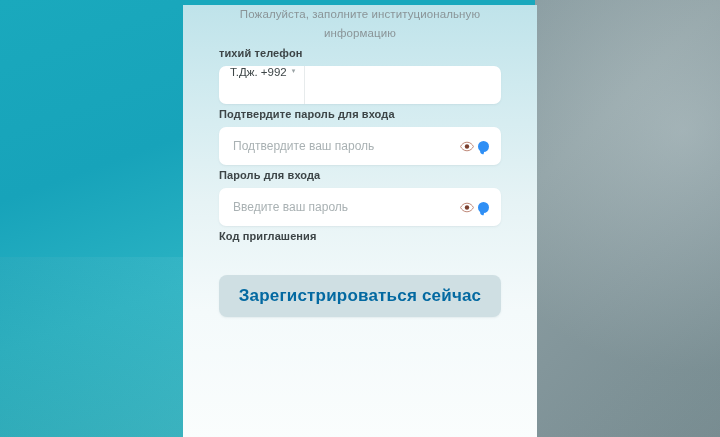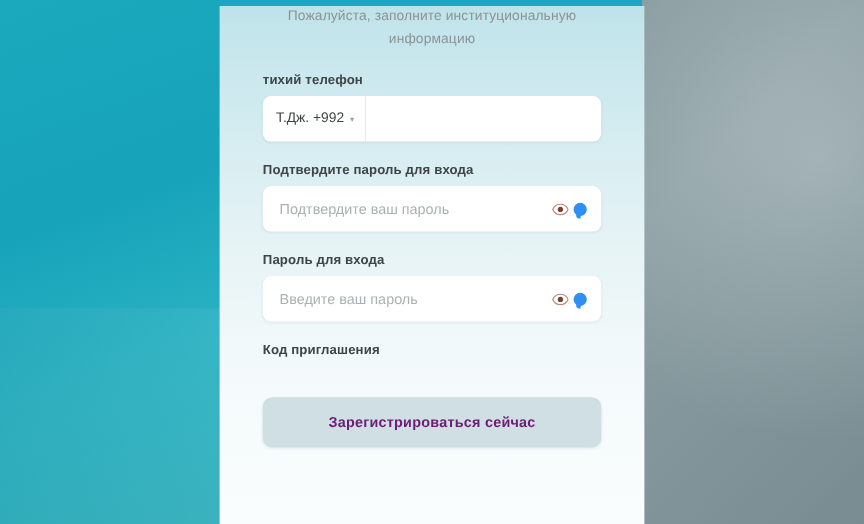--- a/index.html
+++ b/index.html
@@ -61,41 +61,40 @@
     margin: 0;
     padding-top: 0px;
     text-align: center;
     font-size: 11.5px;
     line-height: 19px;
     color: #8a9497;
     letter-spacing: 0.1px;
   }
   .subtitle .line2 { display: block; }
 
-  .field-group { margin-top: 18px; }
+  .field-group { margin-top: 4px; }
   .field-label {
     font-size: 11px;
     font-weight: bold;
     color: #3d4547;
     margin-bottom: 7px;
     letter-spacing: 0.1px;
   }
   .input-box {
     position: relative;
     height: 38px;
     background: #ffffff;
     border-radius: 7px;
     box-shadow: 0 1px 2px rgba(90,120,125,0.10);
     display: flex;
     align-items: center;
   }
   .input-box.with-cc { padding: 0; }
   .cc-select {
     display: flex;
-    align-items: center;
     gap: 5px;
     height: 38px;
     padding: 0 9px 0 11px;
     border-right: 1px solid #e7ebec;
     font-size: 11.5px;
     color: #3d4547;
     white-space: nowrap;
     cursor: pointer;
     user-select: none;
   }
@@ -138,23 +137,23 @@
     border-radius: 0 0 0 3px;
     transform: rotate(10deg);
   }
   .submit-btn {
     margin-top: 26px;
     width: 100%;
     height: 42px;
     border: none;
     border-radius: 8px;
     background: #cfdfe3;
-    color: #701a75;
+    color: #0369a1;
     font-family: "Liberation Sans", sans-serif;
-    font-size: 12px;
+    font-size: 17px;
     font-weight: bold;
     letter-spacing: 0.2px;
     cursor: default;
     box-shadow: 0 1px 2px rgba(90,120,125,0.10);
   }
 </style>
 </head>
 <body>
 
 <div class="screen">

